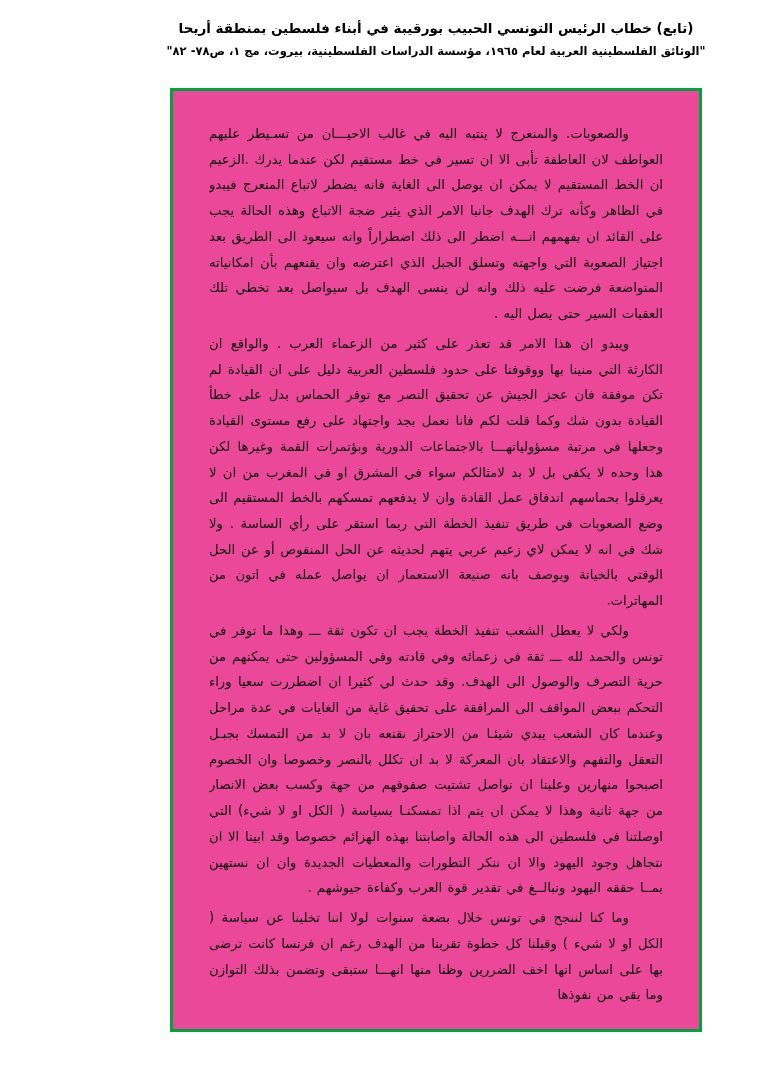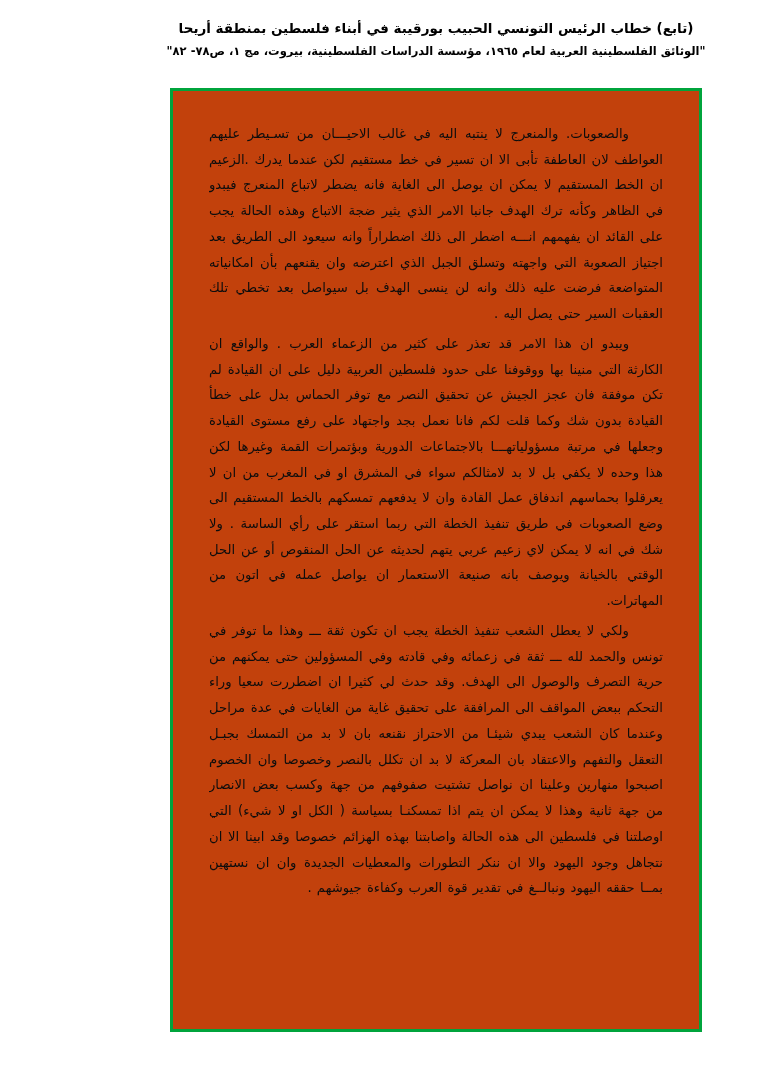--- a/index.html
+++ b/index.html
@@ -41,21 +41,21 @@
     direction: rtl;
   }
   .frame {
     position: absolute;
     top: 88px;
     right: 56px;
     left: 56px;
     bottom: 46px;
     border: 3px solid #00a43c;
     box-sizing: border-box;
-    background: #c2410c;
+    background: #ec4899;
   }
   .body-text {
     position: absolute;
     top: 30px;
     right: 36px;
     left: 36px;
     bottom: 18px;
     direction: rtl;
     text-align: justify;
     font-size: 13.2px;
@@ -82,16 +82,17 @@
   <div class="header">
     <div class="doc-title">(تابع) خطاب الرئيس التونسي الحبيب بورقيبة في أبناء فلسطين بمنطقة أريحا</div>
     <div class="doc-source">"الوثائق الفلسطينية العربية لعام ١٩٦٥، مؤسسة الدراسات الفلسطينية، بيروت، مج ١، ص٧٨- ٨٢"</div>
   </div>
 
   <div class="frame" style="border-color: rgb(0, 164, 60);">
     <div class="body-text">
       <p class="para">والصعوبات. والمنعرج لا ينتبه اليه في غالب الاحيـــان من تسـيطر عليهم العواطف لان العاطفة تأبى الا ان تسير في خط مستقيم لكن عندما يدرك .الزعيم ان الخط المستقيم لا يمكن ان يوصل الى الغاية فانه يضطر لاتباع المنعرج فيبدو في الظاهر وكأنه ترك الهدف جانبا الامر الذي يثير ضجة الاتباع وهذه الحالة يجب على القائد ان يفهمهم انـــه اضطر الى ذلك اضطراراً وانه سيعود الى الطريق بعد اجتياز الصعوبة التي واجهته وتسلق الجبل الذي اعترضه وان يقنعهم بأن امكانياته المتواضعة فرضت عليه ذلك وانه لن ينسى الهدف بل سيواصل بعد تخطي تلك العقبات السير حتى يصل اليه .</p>
       <p class="para">ويبدو ان هذا الامر قد تعذر على كثير من الزعماء العرب . والواقع ان الكارثة التي منينا بها ووقوفنا على حدود فلسطين العربية دليل على ان القيادة لم تكن موفقة فان عجز الجيش عن تحقيق النصر مع توفر الحماس بدل على خطأ القيادة بدون شك وكما قلت لكم فانا نعمل بجد واجتهاد على رفع مستوى القيادة وجعلها في مرتبة مسؤولياتهـــا بالاجتماعات الدورية وبؤتمرات القمة وغيرها لكن هذا وحده لا يكفي بل لا بد لامثالكم سواء في المشرق او في المغرب من ان لا يعرقلوا بحماسهم اندفاق عمل القادة وان لا يدفعهم تمسكهم بالخط المستقيم الى وضع الصعوبات في طريق تنفيذ الخطة التي ربما استقر على رأي الساسة . ولا شك في انه لا يمكن لاي زعيم عربي يتهم لحديثه عن الحل المنقوص أو عن الحل الوقتي بالخيانة ويوصف بانه صنيعة الاستعمار ان يواصل عمله في اتون من المهاترات.</p>
       <p class="para">ولكي لا يعطل الشعب تنفيذ الخطة يجب ان تكون ثقة ـــ وهذا ما توفر في تونس والحمد لله ـــ ثقة في زعمائه وفي قادته وفي المسؤولين حتى يمكنهم من حرية التصرف والوصول الى الهدف. وقد حدث لي كثيرا ان اضطررت سعيا وراء التحكم ببعض المواقف الى المرافقة على تحقيق غاية من الغايات في عدة مراحل وعندما كان الشعب يبدي شيئـا من الاحتراز نقنعه بان لا بد من التمسك بجبـل التعقل والتفهم والاعتقاد بان المعركة لا بد ان تكلل بالنصر وخصوصا وان الخصوم اصبحوا منهارين وعلينا ان نواصل تشتيت صفوفهم من جهة وكسب بعض الانصار من جهة ثانية وهذا لا يمكن ان يتم اذا تمسكنـا بسياسة ( الكل او لا شيء) التي اوصلتنا في فلسطين الى هذه الحالة واصابتنا بهذه الهزائم خصوصا وقد ابينا الا ان نتجاهل وجود اليهود والا ان ننكر التطورات والمعطيات الجديدة وان ان نستهين بمــا حققه اليهود ونبالــغ في تقدير قوة العرب وكفاءة جيوشهم .</p>
+      <p class="para last">وما كنا لننجح في تونس خلال بضعة سنوات لولا اننا تخلينا عن سياسة ( الكل او لا شيء ) وقبلنا كل خطوة تقربنا من الهدف رغم ان فرنسا كانت ترضى بها على اساس انها اخف الضررين وظنا منها انهـــا ستبقى وتضمن بذلك التوازن وما بقي من نفوذها</p>
     </div>
   </div>
 
 </div>
 
 </body></html>

